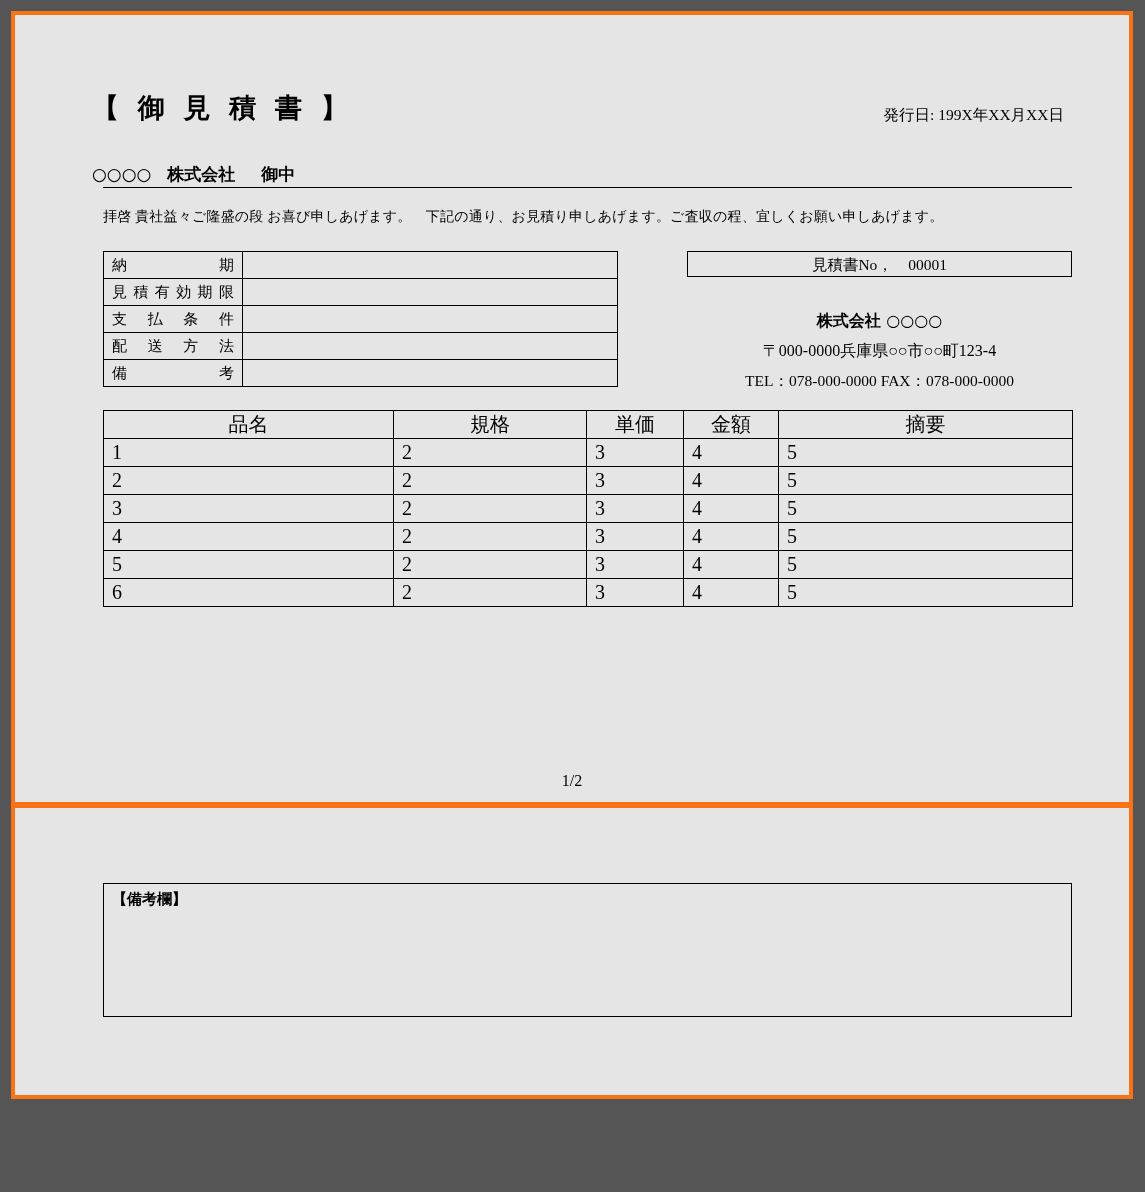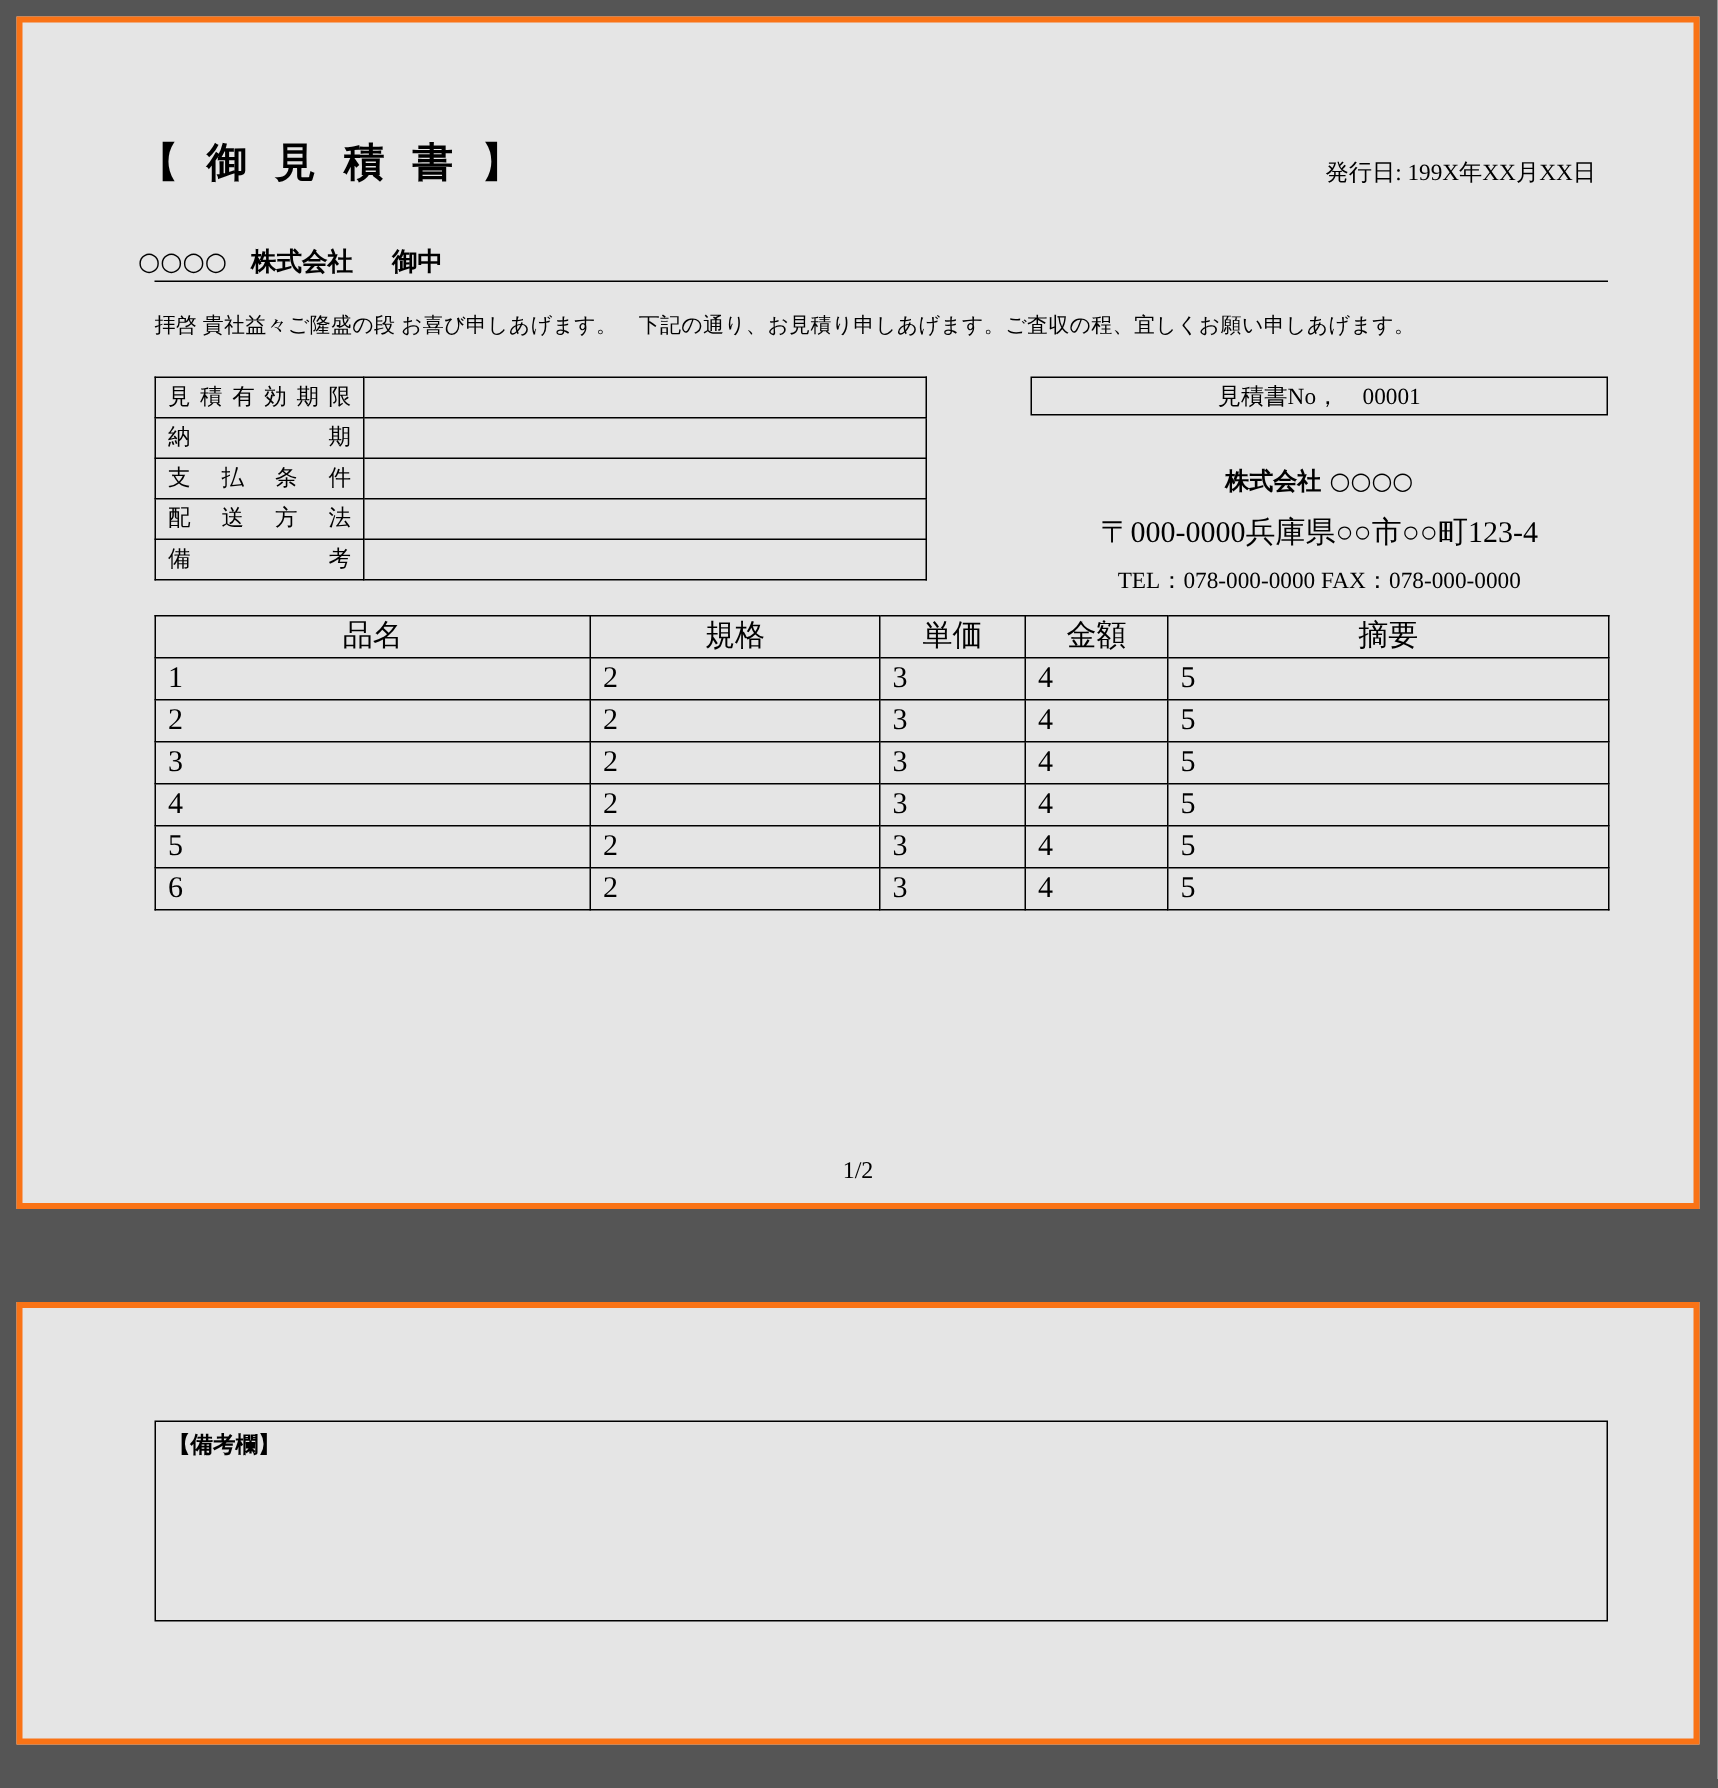--- a/index.html
+++ b/index.html
@@ -17,21 +17,21 @@
 
   .page {
     position: absolute;
     left: 11px;
     width: 1122px;
     background: #e5e5e5;
     border: 4px solid #f97316;
     box-sizing: border-box;
   }
   #page-1 { top: 11px; height: 795px; }
-  #page-2 { top: 868px; height: 295px; }
+  #page-2 { top: 804px; height: 295px; }
 
   .sheet {
     position: relative;
     width: 100%;
     height: 100%;
   }
 
   
   .doc-title {
     position: absolute;
@@ -129,21 +129,21 @@
     text-align: center;
   }
   .supplier-name {
     font-size: 16px;
     font-weight: bold;
     font-family: "DejaVu Sans", "Liberation Sans", sans-serif;
     white-space: nowrap;
     margin-bottom: 9px;
   }
   .supplier-address {
-    font-size: 20px;
+    font-size: 16px;
     white-space: nowrap;
     margin-bottom: 9px;
   }
   .supplier-contact {
     font-size: 15.5px;
     white-space: nowrap;
   }
 
   
   .items-table {
@@ -215,25 +215,25 @@
       <span class="circles">○○○○</span><span class="gap-a"></span><span>株式会社</span><span class="gap-b"></span><span>御中</span>
     </div>
 
     <div class="rule"></div>
 
     <div class="greeting">拝啓 貴社益々ご隆盛の段 お喜び申しあげます。　下記の通り、お見積り申しあげます。ご査収の程、宜しくお願い申しあげます。</div>
 
     <table class="terms-table">
       <tbody>
         <tr>
+          <td class="terms-label">納期</td>
+          <td class="terms-value"></td>
+        </tr>
+        <tr>
           <td class="terms-label">見積有効期限</td>
-          <td class="terms-value"></td>
-        </tr>
-        <tr>
-          <td class="terms-label">納期</td>
           <td class="terms-value"></td>
         </tr>
         <tr>
           <td class="terms-label">支払条件</td>
           <td class="terms-value"></td>
         </tr>
         <tr>
           <td class="terms-label">配送方法</td>
           <td class="terms-value"></td>
         </tr>

